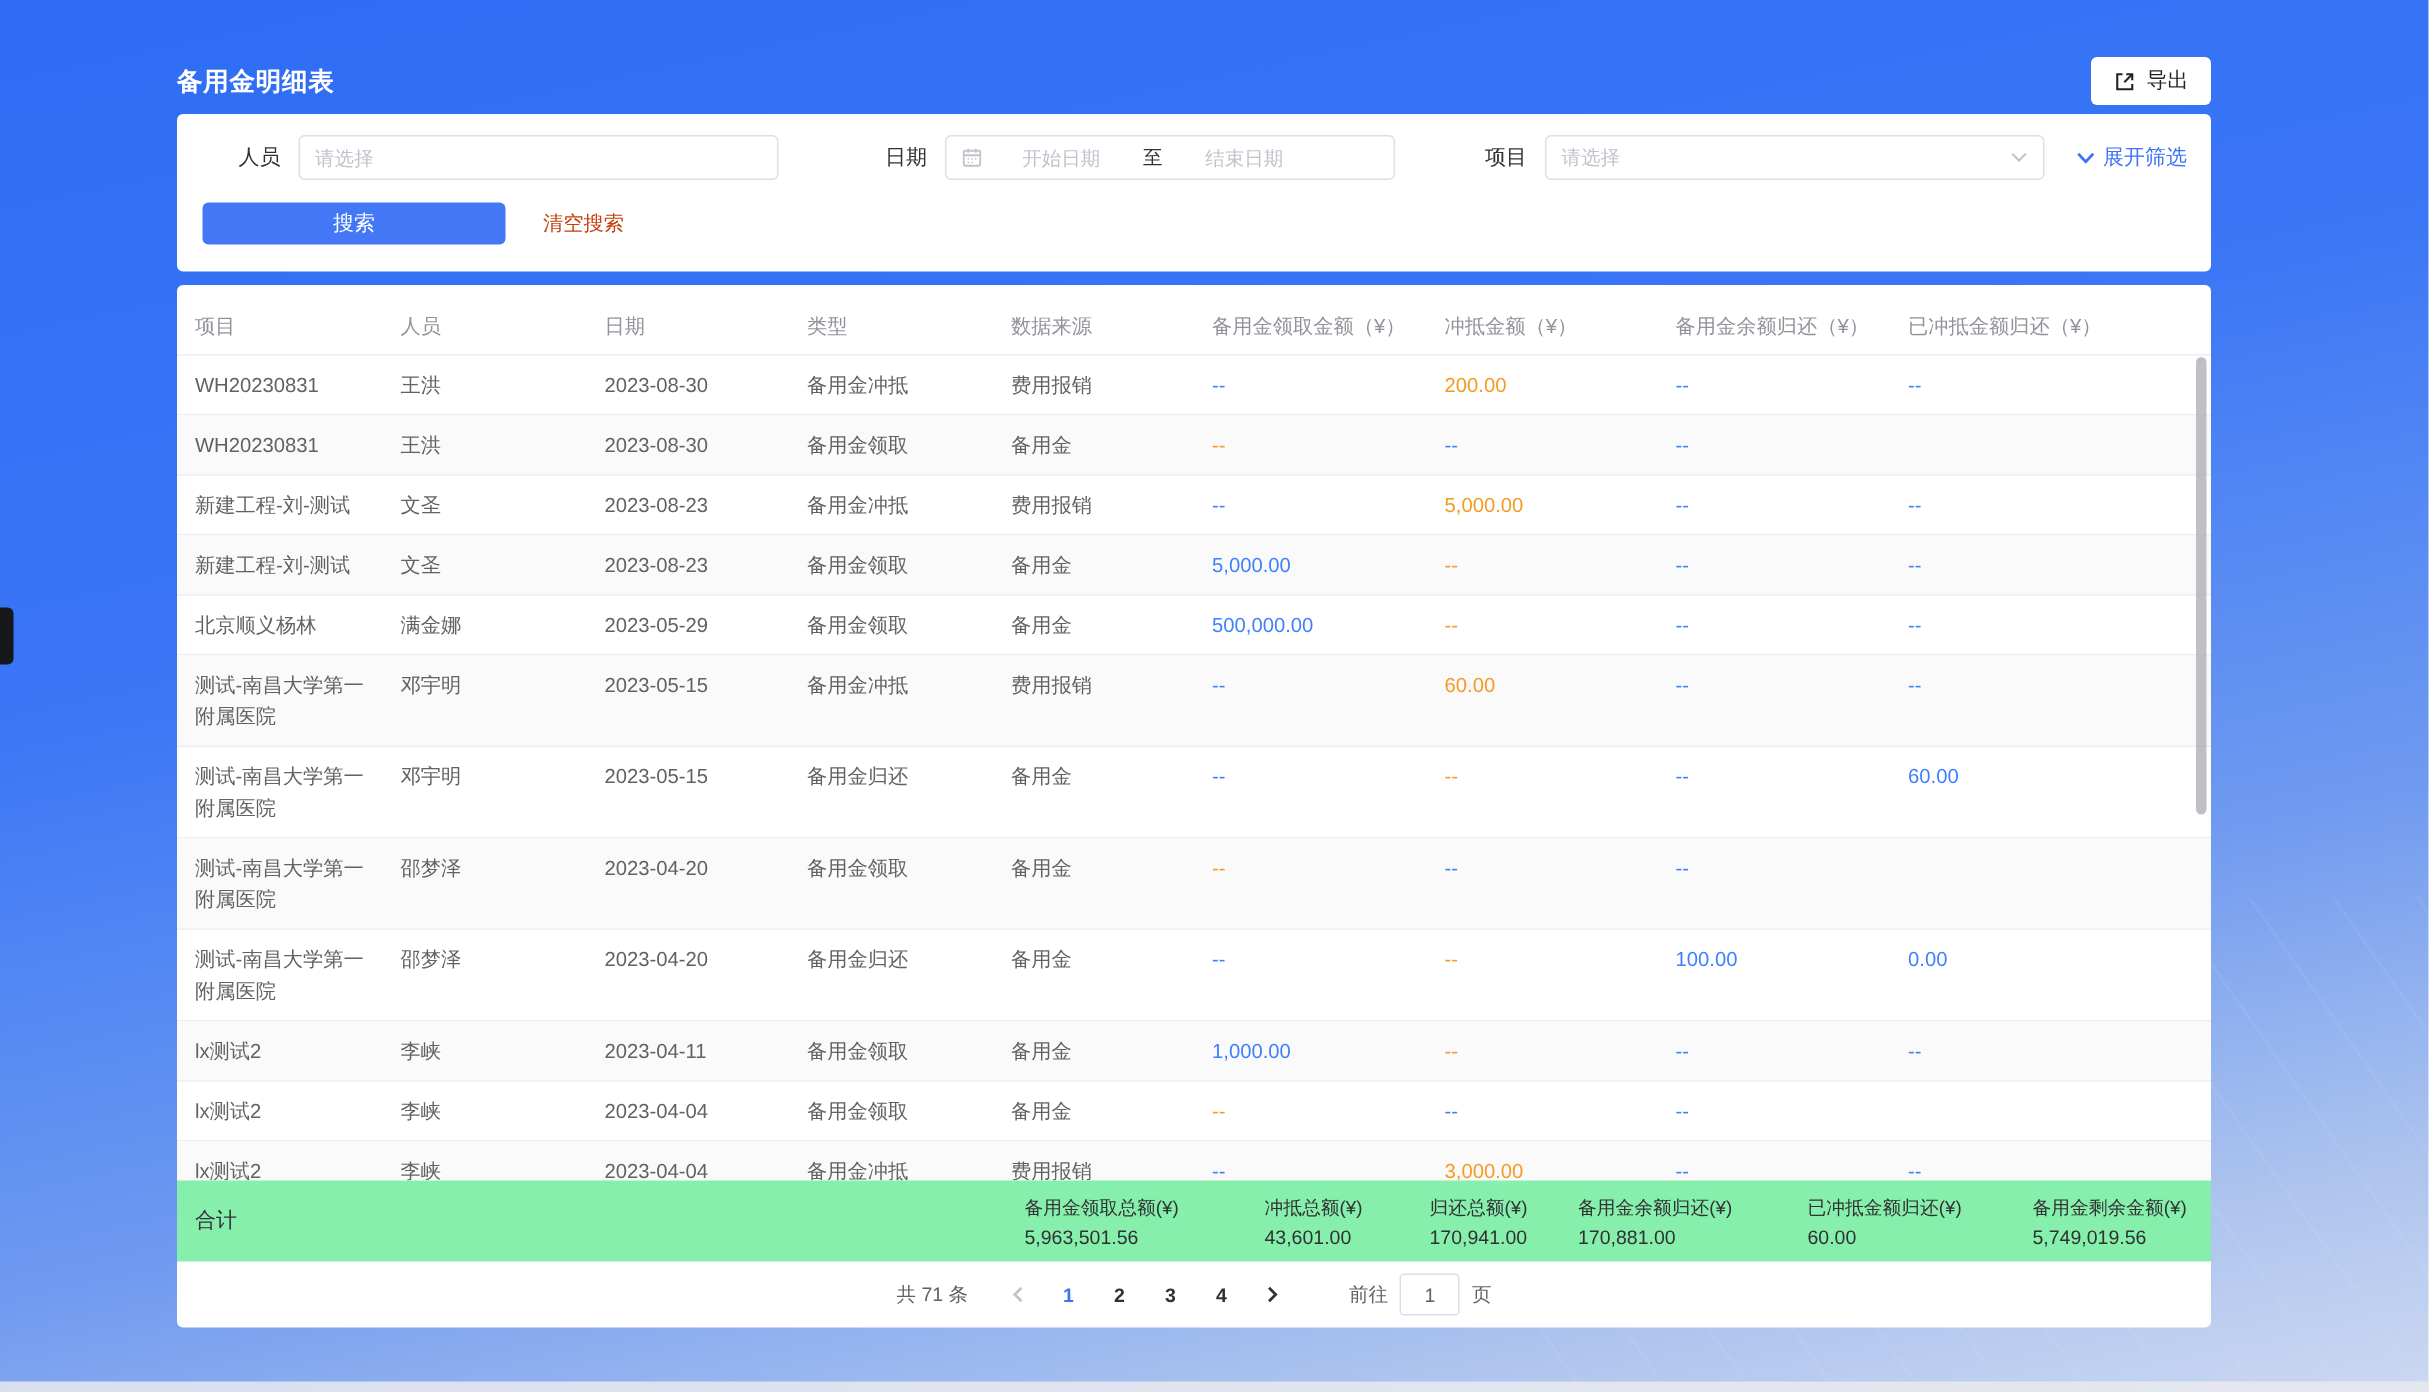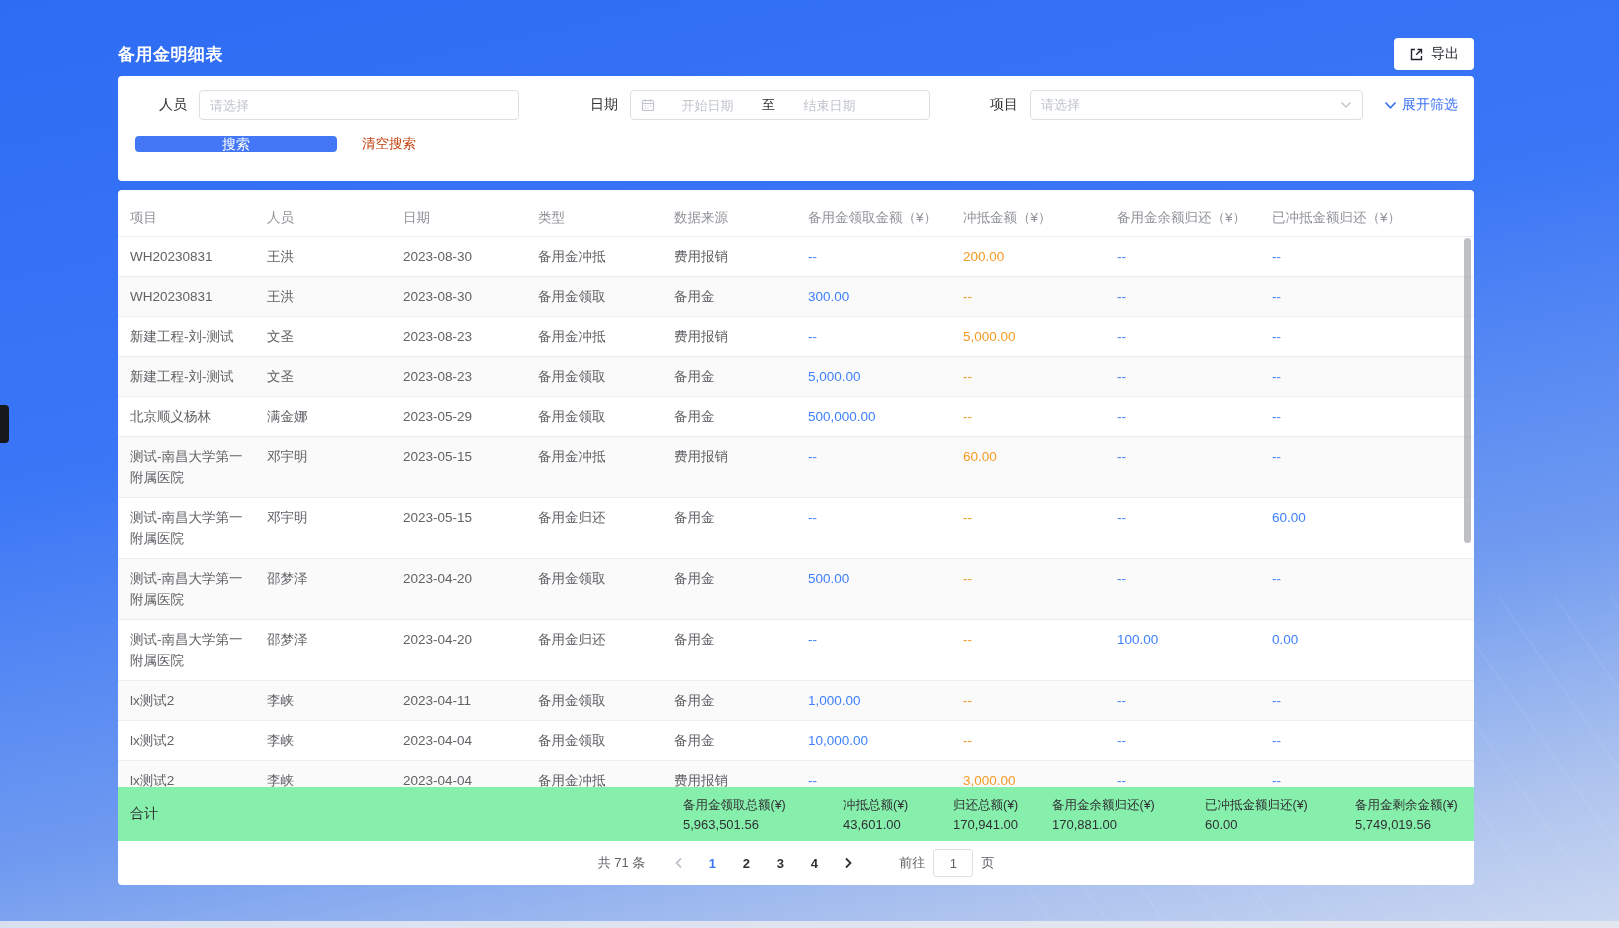--- a/index.html
+++ b/index.html
@@ -38,21 +38,21 @@
   .date-range{width:300px;height:30px;border:1px solid #DCDFE6;border-radius:4px;display:flex;align-items:center;
     padding:0 10px;background:#fff;cursor:pointer;}
   .date-range input{border:none;outline:none;width:105px;text-align:center;font-size:13px;color:#606266;font-family:inherit;background:transparent;}
   .date-range input::placeholder{color:#BFC4CC;}
   .date-sep{font-size:13px;color:#303133;padding:0 2px;}
   .select{width:333px;height:30px;border:1px solid #DCDFE6;border-radius:4px;display:flex;align-items:center;
     justify-content:space-between;padding:0 10px;background:#fff;cursor:pointer;}
   .select .placeholder{font-size:13px;color:#BFC4CC;}
   .expand-link{margin-left:auto;display:flex;align-items:center;gap:5px;color:#3D73F5;font-size:14px;cursor:pointer;text-decoration:none;white-space:nowrap;}
   .filter-actions{display:flex;align-items:center;margin-top:15px;}
-  .search-btn{width:202px;height:16px;background:#4377F6;color:#fff;border:none;border-radius:4px;
+  .search-btn{width:202px;height:28px;background:#4377F6;color:#fff;border:none;border-radius:4px;
     font-size:14px;cursor:pointer;font-family:inherit;}
   .clear-link{margin-left:25px;color:#c2410c;font-size:13.5px;cursor:pointer;text-decoration:none;}
 
   .table-card{margin-top:9px;background:#ffffff;border-radius:4px;padding-top:9px;position:relative;overflow:hidden;}
   .grid{display:grid;grid-template-columns:137px 136px 135px 136px 134px 155px 154px 155px 1fr;}
   .th{padding:10px 8px 10px 12px;font-size:13.5px;line-height:17px;color:#909399;white-space:nowrap;overflow:hidden;}
   .thead{border-bottom:1px solid #EBEEF5;}
   .tbody{height:550px;overflow:hidden;}
   .tr{border-bottom:1px solid #EBEEF5;}
   .tr:nth-child(even){background:#FAFAFA;}
@@ -172,21 +172,20 @@
           <div class="td orange">200.00</div>
           <div class="td blue">--</div>
           <div class="td blue">--</div>
         </div>
         <div class="tr grid">
           <div class="td">WH20230831</div>
           <div class="td">王洪</div>
           <div class="td">2023-08-30</div>
           <div class="td">备用金领取</div>
           <div class="td">备用金</div>
-          <div class="td blue">300.00</div>
           <div class="td orange">--</div>
           <div class="td blue">--</div>
           <div class="td blue">--</div>
         </div>
         <div class="tr grid">
           <div class="td">新建工程-刘-测试</div>
           <div class="td">文圣</div>
           <div class="td">2023-08-23</div>
           <div class="td">备用金冲抵</div>
           <div class="td">费用报销</div>
@@ -238,21 +237,20 @@
           <div class="td orange">--</div>
           <div class="td blue">--</div>
           <div class="td blue">60.00</div>
         </div>
         <div class="tr grid">
           <div class="td">测试-南昌大学第一附属医院</div>
           <div class="td">邵梦泽</div>
           <div class="td">2023-04-20</div>
           <div class="td">备用金领取</div>
           <div class="td">备用金</div>
-          <div class="td blue">500.00</div>
           <div class="td orange">--</div>
           <div class="td blue">--</div>
           <div class="td blue">--</div>
         </div>
         <div class="tr grid">
           <div class="td">测试-南昌大学第一附属医院</div>
           <div class="td">邵梦泽</div>
           <div class="td">2023-04-20</div>
           <div class="td">备用金归还</div>
           <div class="td">备用金</div>
@@ -271,21 +269,20 @@
           <div class="td orange">--</div>
           <div class="td blue">--</div>
           <div class="td blue">--</div>
         </div>
         <div class="tr grid">
           <div class="td">lx测试2</div>
           <div class="td">李峡</div>
           <div class="td">2023-04-04</div>
           <div class="td">备用金领取</div>
           <div class="td">备用金</div>
-          <div class="td blue">10,000.00</div>
           <div class="td orange">--</div>
           <div class="td blue">--</div>
           <div class="td blue">--</div>
         </div>
         <div class="tr grid">
           <div class="td">lx测试2</div>
           <div class="td">李峡</div>
           <div class="td">2023-04-04</div>
           <div class="td">备用金冲抵</div>
           <div class="td">费用报销</div>

